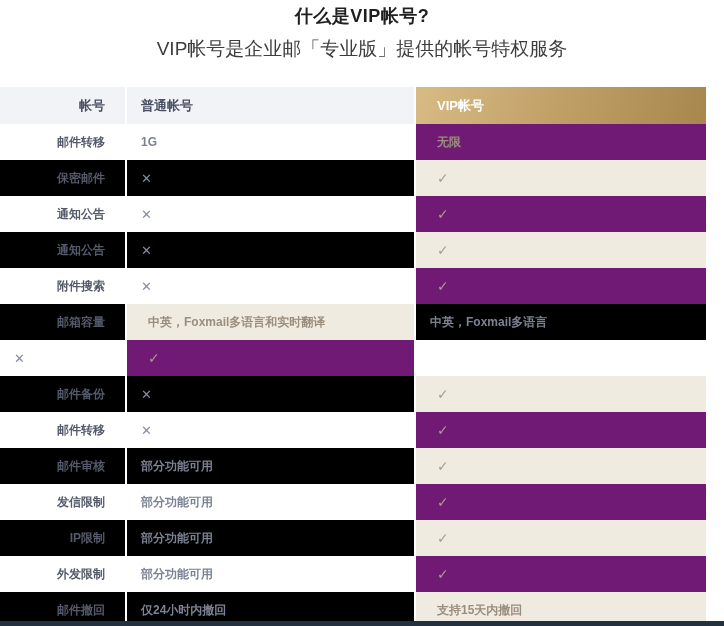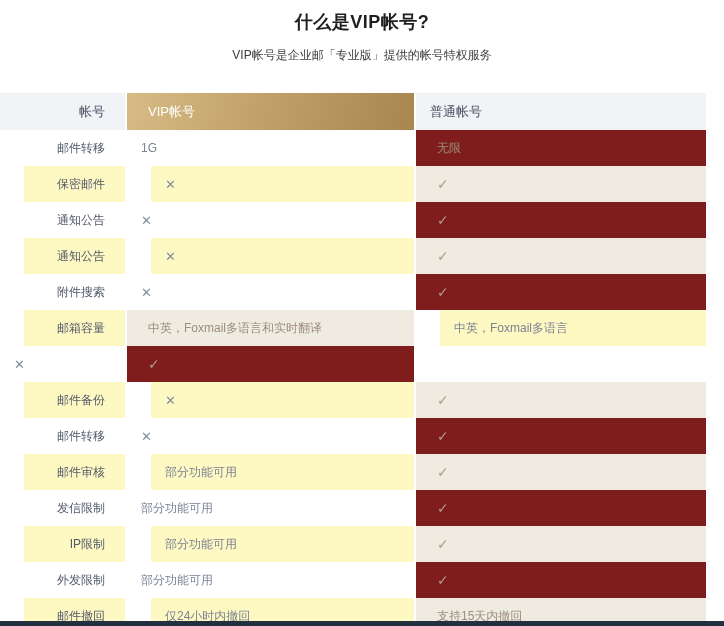--- a/index.html
+++ b/index.html
@@ -8,69 +8,70 @@
     background: #ffffff;
     font-family: "Liberation Sans", "DejaVu Sans", sans-serif;
   }
   body {
     width: 724px;
     height: 626px;
     overflow: hidden;
     position: relative;
   }
   .page-heading {
-    padding-top: 11px;
+    padding-top: 5px;
   }
   h1.title {
     margin: 0;
     text-align: center;
     font-size: 18px;
     line-height: 22px;
     font-weight: bold;
     color: #1f1f1f;
     letter-spacing: 0.5px;
   }
   p.subtitle {
     margin: 14px 0 0 0;
     text-align: center;
-    font-size: 12px;
+    font-size: 19px;
     line-height: 16px;
     color: #3d3d3d;
   }
   .table {
     margin-top: 30px;
     width: 706px;
   }
   .thead, .row {
     display: grid;
     grid-template-columns: 125px 287px 290px;
     column-gap: 2px;
   }
   .thead { height: 37px; }
   .row { height: 36px; }
   .cell {
     display: flex;
     align-items: center;
     font-size: 12px;
+    font-weight: bold;
   }
   
   .thead .cell { font-size: 13px; color: #4a5061; }
   .thead .c1, .thead .c2 { background: #f2f3f7; }
   .thead .c3 {
     background: linear-gradient(105deg, #d7bb85 0%, #c3a26a 45%, #a8874e 100%);
     color: #ffffff;
   }
   
   .c1 { justify-content: flex-end; padding-right: 20px; box-sizing: border-box; }
   .c2 { padding-left: 14px; box-sizing: border-box; }
   .c3 { padding-left: 21px; box-sizing: border-box; }
   
   .row .c1, .row .c2 { background: #ffffff; }
-  .row .c3 { background: #7f1d1d; }
-  .row.alt .c1, .row.alt .c2 { background: #fef9c3; margin-left: 24px; }
+  .row .c3 { background: #701a75; }
+  .row.alt .c1, .row.alt .c2 { background: #000000; }
   .row.alt .c3 { background: #f0ebe1; }
   .row .c1 { color: #545a6a; }
   .row .c2 { color: #7b8293; }
   .row .c3 { color: #9b8e7d; }
   .t-cross { color: #858da0 !important; font-size: 13px; }
   .t-check { color: #aa9c8b !important; font-size: 14px; }
   .bottom-bar {
     position: absolute;
     left: 0;
     bottom: 0;
@@ -83,22 +84,22 @@
 <body>
 
 <div class="page-heading">
   <h1 class="title">什么是VIP帐号?</h1>
   <p class="subtitle">VIP帐号是企业邮「专业版」提供的帐号特权服务</p>
 </div>
 
 <div class="table">
   <div class="thead">
     <div class="cell c1">帐号</div>
+    <div class="cell c2">普通帐号</div>
     <div class="cell c3">VIP帐号</div>
-    <div class="cell c2">普通帐号</div>
   </div>
   <div>
       <div class="row">
     <div class="cell c1">邮件转移</div>
     <div class="cell c2 t-text">1G</div>
     <div class="cell c3 t-text">无限</div>
   </div>
       <div class="row alt">
     <div class="cell c1">保密邮件</div>
     <div class="cell c2 t-cross">✕</div>

